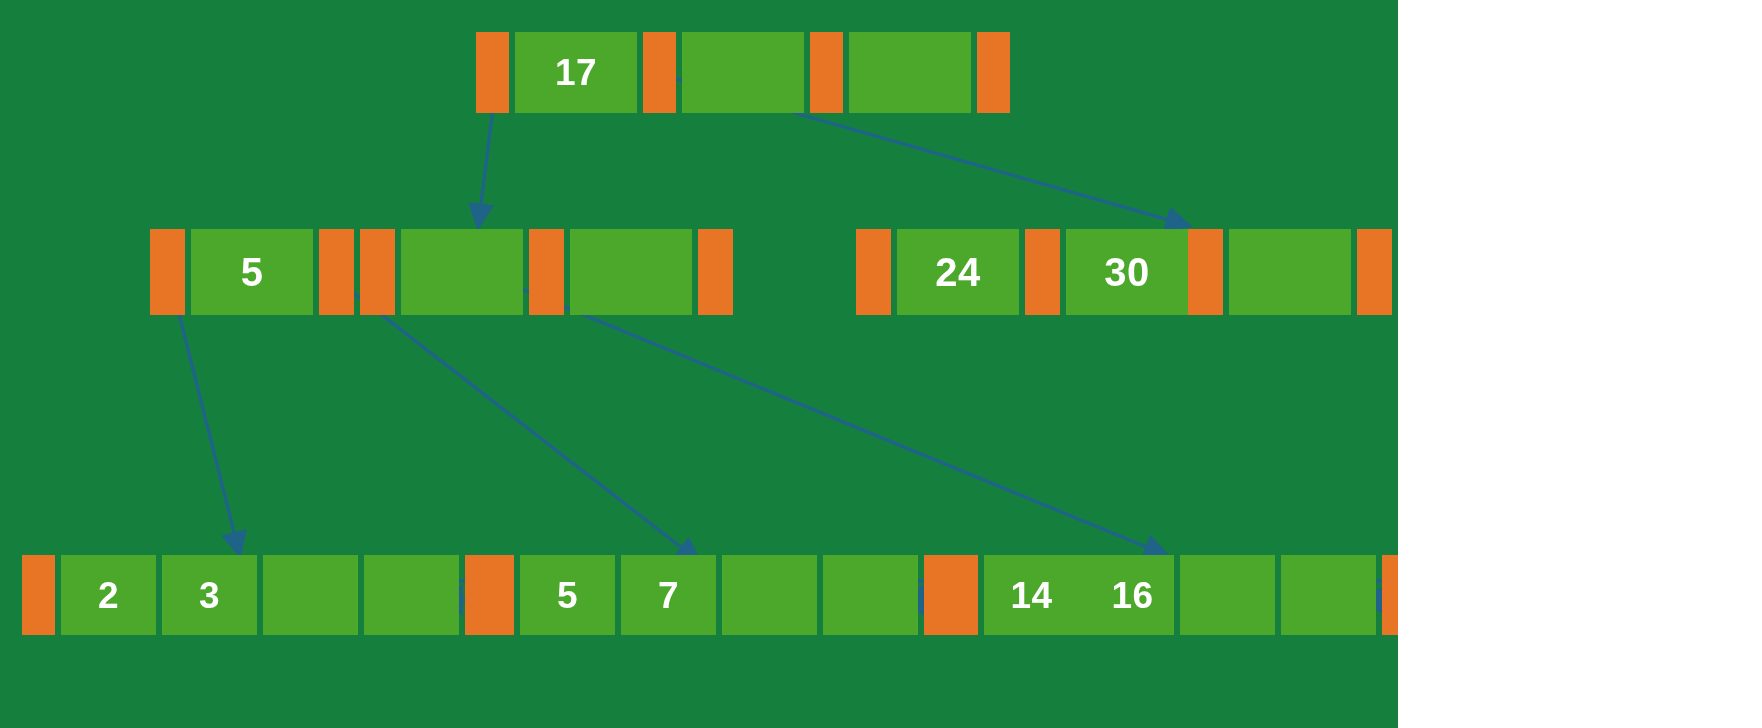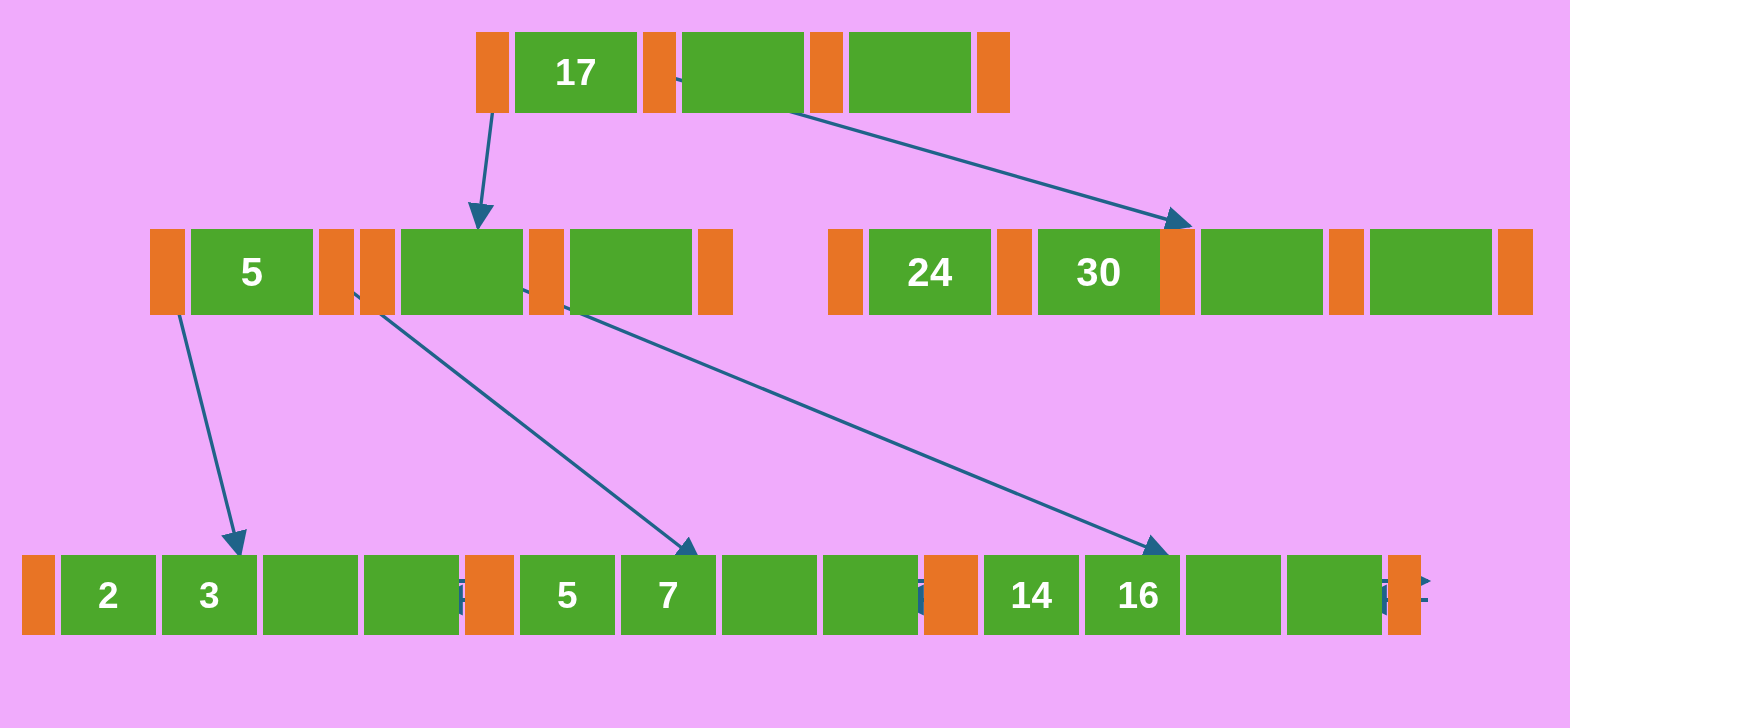--- a/index.html
+++ b/index.html
@@ -5,23 +5,23 @@
   html, body {
     margin: 0;
     padding: 0;
     background: #ffffff;
   }
   body {
     font-family: "Liberation Sans", sans-serif;
   }
   #canvas {
     position: relative;
-    width: 1570px;
+    width: 1398px;
     height: 728px;
-    background: #f0abfc;
+    background: #15803d;
     overflow: hidden;
   }
   
   .node {
     position: absolute;
     display: flex;
     align-items: stretch;
   }
   .cell {
     box-sizing: border-box;
@@ -102,21 +102,21 @@
         <div class="cell ptr" style="width: 35px; margin-right: 6px; background: rgb(232, 116, 37);"></div>
         <div class="cell key" style="width: 122px; margin-right: 6px; font-size: 40px; color: rgb(255, 255, 255); background: rgb(76, 168, 43);">
           <span></span>
         </div>
         <div class="cell ptr" style="width: 35px; margin-right: 6px; background: rgb(232, 116, 37);"></div>
         <div class="cell key" style="width: 122px; margin-right: 6px; font-size: 40px; color: rgb(255, 255, 255); background: rgb(76, 168, 43);">
           <span></span>
         </div>
         <div class="cell ptr" style="width: 35px; margin-right: 0px; background: rgb(232, 116, 37);"></div>
       </div>
-      <div class="node" style="left: 828px; top: 229px; height: 86px;">
+      <div class="node" style="left: 856px; top: 229px; height: 86px;">
         <div class="cell ptr" style="width: 35px; margin-right: 6px; background: rgb(232, 116, 37);"></div>
         <div class="cell key" style="width: 122px; margin-right: 6px; font-size: 40px; color: rgb(255, 255, 255); background: rgb(76, 168, 43);">
           <span>24</span>
         </div>
         <div class="cell ptr" style="width: 35px; margin-right: 6px; background: rgb(232, 116, 37);"></div>
         <div class="cell key" style="width: 122px; font-size: 40px; color: rgb(255, 255, 255); background: rgb(76, 168, 43);">
           <span>30</span>
         </div>
         <div class="cell ptr" style="width: 35px; margin-right: 6px; background: rgb(232, 116, 37);"></div>
         <div class="cell key" style="width: 122px; margin-right: 6px; font-size: 40px; color: rgb(255, 255, 255); background: rgb(76, 168, 43);">
@@ -155,21 +155,21 @@
         <div class="cell key" style="width: 95px; margin-right: 6px; font-size: 37px; color: rgb(255, 255, 255); background: rgb(76, 168, 43);">
           <span></span>
         </div>
         <div class="cell key" style="width: 95px; margin-right: 6px; font-size: 37px; color: rgb(255, 255, 255); background: rgb(76, 168, 43);">
           <span></span>
         </div>
         <div class="cell ptr" style="width: 33px; margin-right: 0px; background: rgb(232, 116, 37);"></div>
       </div>
       <div class="node" style="left: 945px; top: 555px; height: 80px;">
         <div class="cell ptr" style="width: 33px; margin-right: 6px; background: rgb(232, 116, 37);"></div>
-        <div class="cell key" style="width: 95px; margin-right: 6px; font-size: 37px; color: rgb(255, 255, 255); background: rgb(76, 168, 43);">
+        <div class="cell key" style="width: 95px; font-size: 37px; color: rgb(255, 255, 255); background: rgb(76, 168, 43);">
           <span>14</span>
         </div>
         <div class="cell key" style="width: 95px; margin-right: 6px; font-size: 37px; color: rgb(255, 255, 255); background: rgb(76, 168, 43); padding-left: 12px;">
           <span>16</span>
         </div>
         <div class="cell key" style="width: 95px; margin-right: 6px; font-size: 37px; color: rgb(255, 255, 255); background: rgb(76, 168, 43);">
           <span></span>
         </div>
         <div class="cell key" style="width: 95px; margin-right: 6px; font-size: 37px; color: rgb(255, 255, 255); background: rgb(76, 168, 43);">
           <span></span>

